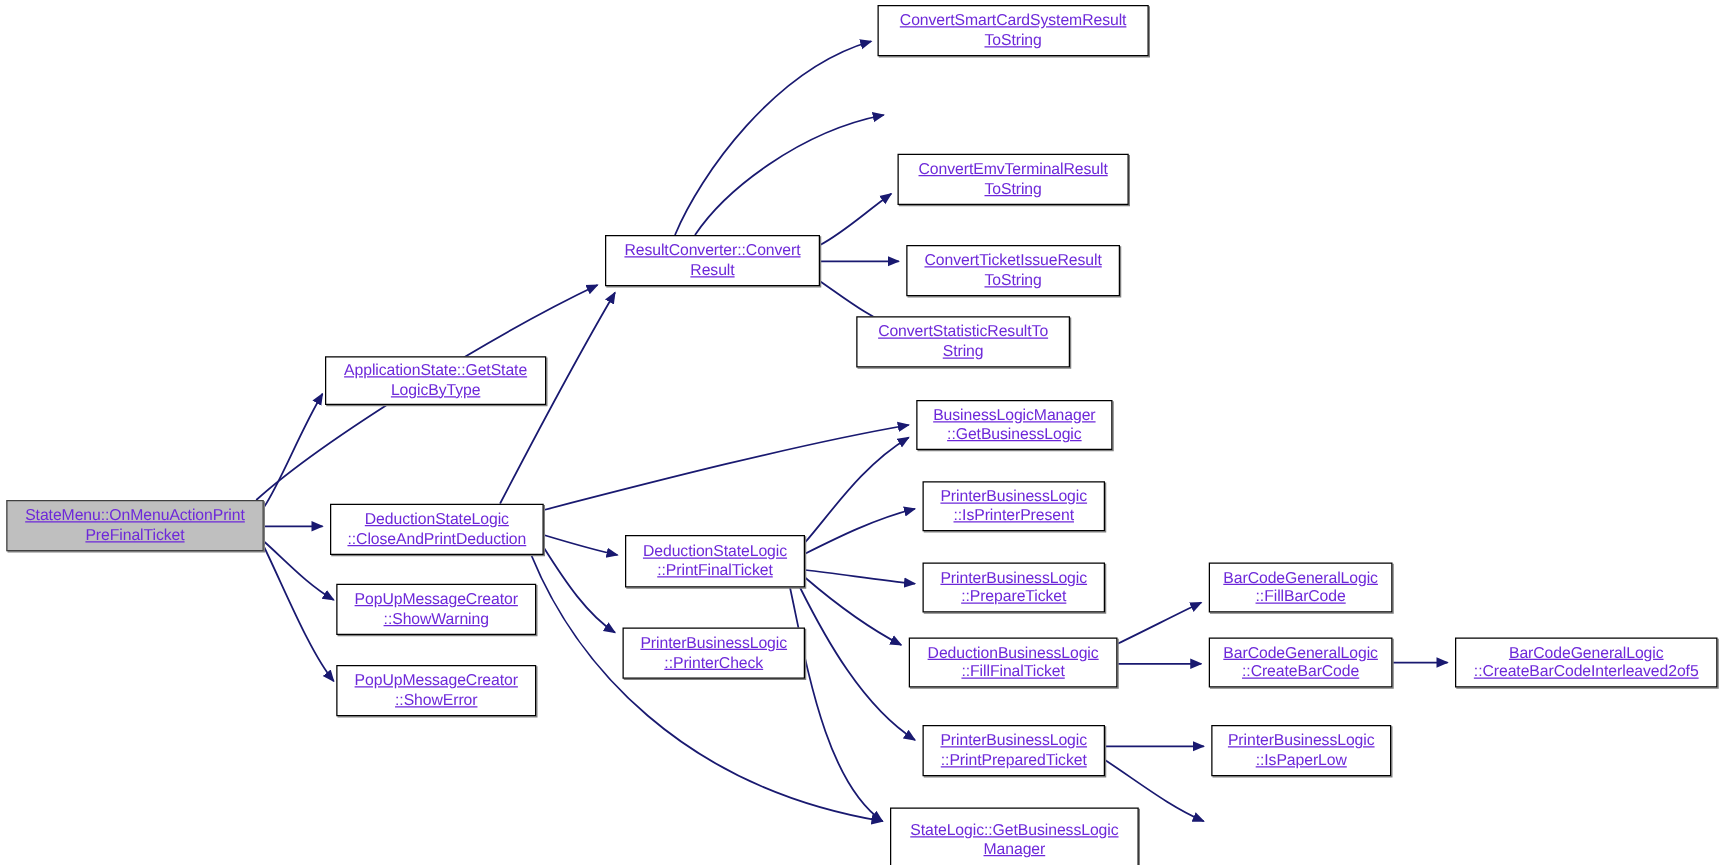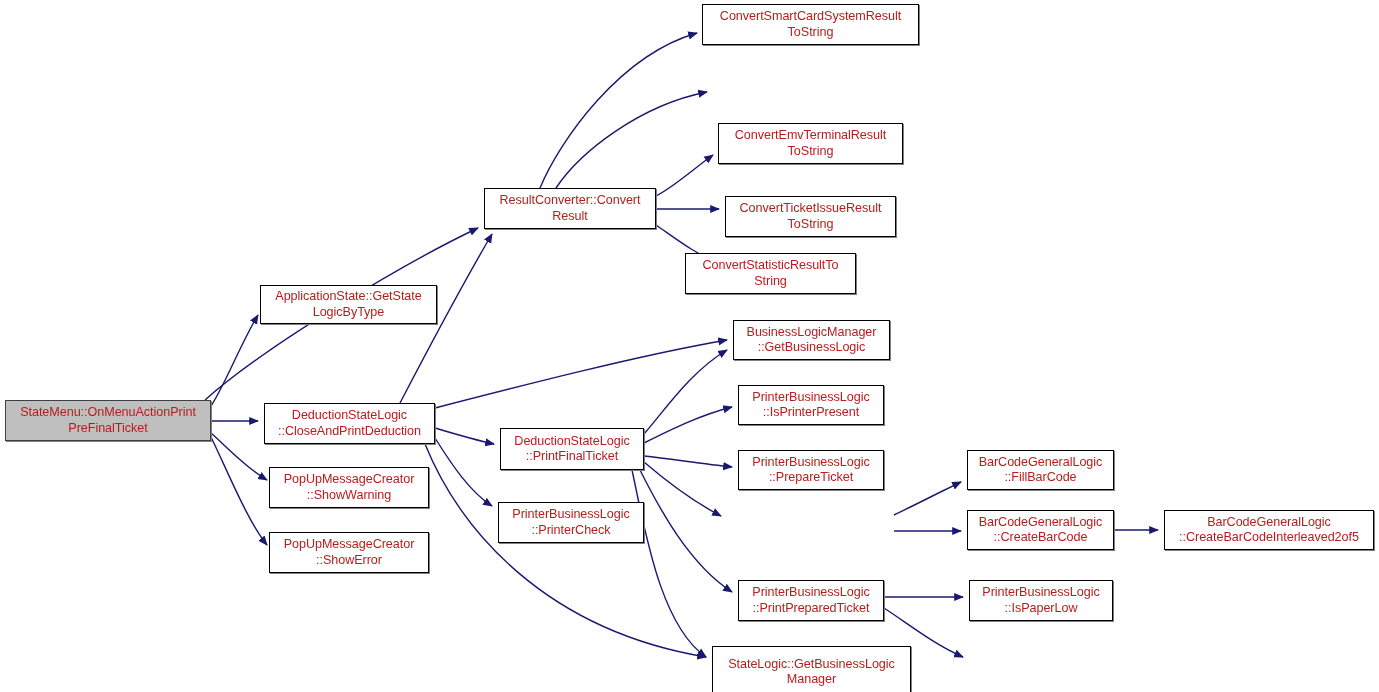--- a/index.html
+++ b/index.html
@@ -21,30 +21,31 @@
     top: 0;
     width: 1379px;
     height: 692px;
     pointer-events: none;
   }
   .node {
     position: absolute;
     box-sizing: border-box;
     border: 1px solid #000000;
     background: #ffffff;
-    color: #b91c1c;
+    color: #6d28d9;
     font-size: 12.6px;
     line-height: 15.5px;
     display: flex;
     align-items: center;
     justify-content: center;
     text-align: center;
     letter-spacing: -0.05px;
     z-index: 2;
     box-shadow: 1px 1px 0 #808080;
+    text-decoration: underline;
   }
   .node.highlight {
     background: #bfbfbf;
     border: 1px solid #404040;
   }
   .node .label {
     display: block;
     padding: 0 3px;
     white-space: pre-line;
   }
@@ -139,20 +140,24 @@
 ::GetBusinessLogic</span>
     </div>
     <div class="node" style="left: 738px; top: 385px; width: 146px; height: 40px;">
       <span class="label">PrinterBusinessLogic
 ::IsPrinterPresent</span>
     </div>
     <div class="node" style="left: 738px; top: 450px; width: 146px; height: 40px;">
       <span class="label">PrinterBusinessLogic
 ::PrepareTicket</span>
     </div>
+    <div class="node" style="left: 727px; top: 510px; width: 167px; height: 40px;">
+      <span class="label">DeductionBusinessLogic
+::FillFinalTicket</span>
+    </div>
     <div class="node" style="left: 738px; top: 580px; width: 146px; height: 41px;">
       <span class="label">PrinterBusinessLogic
 ::PrintPreparedTicket</span>
     </div>
     <div class="node" style="left: 712px; top: 646px; width: 199px; height: 52px;">
       <span class="label">StateLogic::GetBusinessLogic
 Manager</span>
     </div>
     <div class="node" style="left: 967px; top: 450px; width: 147px; height: 40px;">
       <span class="label">BarCodeGeneralLogic

